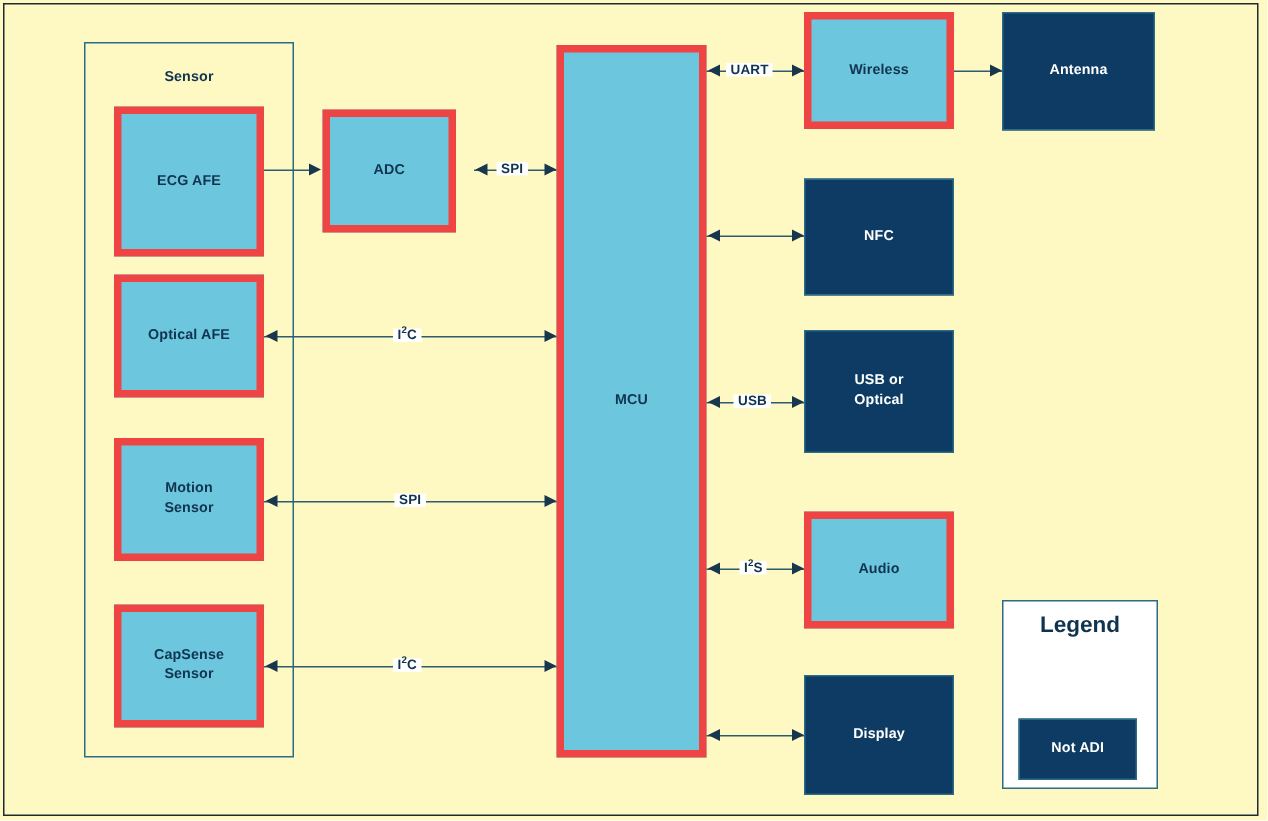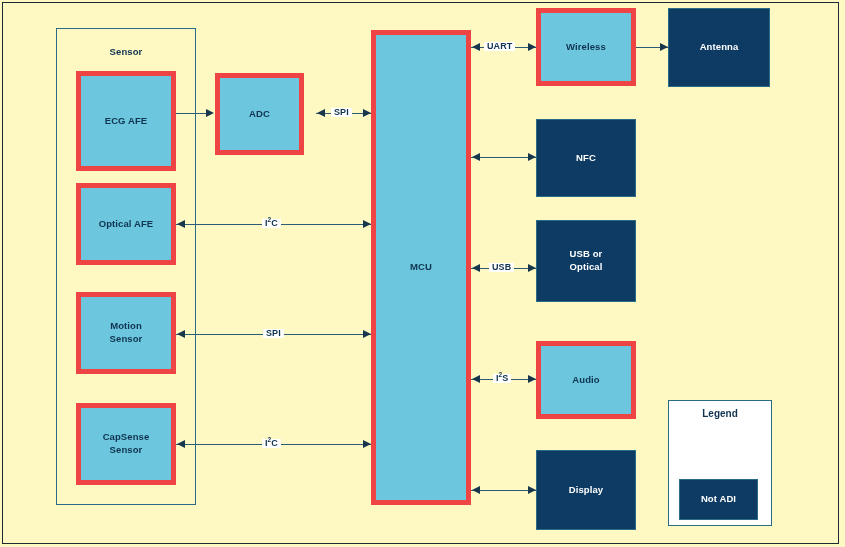--- a/index.html
+++ b/index.html
@@ -103,21 +103,21 @@
   .legend-box {
     position: absolute;
     box-sizing: border-box;
     border: 1px solid #2a6b86;
     background: #ffffff;
   }
   .legend-title {
     position: absolute;
     width: 100%;
     text-align: center;
-    font-size: 10px;
+    font-size: 15px;
     font-weight: bold;
     color: #10334f;
   }
 </style>
 </head>
 <body>
 
 <div id="canvas">
 
   <div class="outer-frame"></div>

